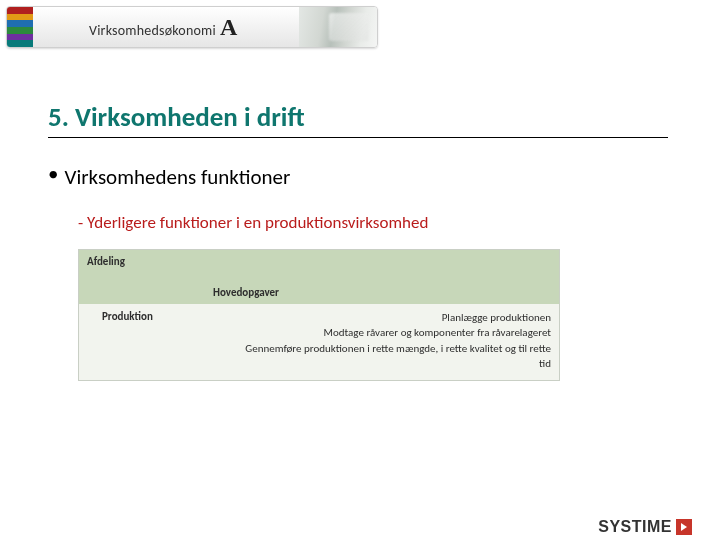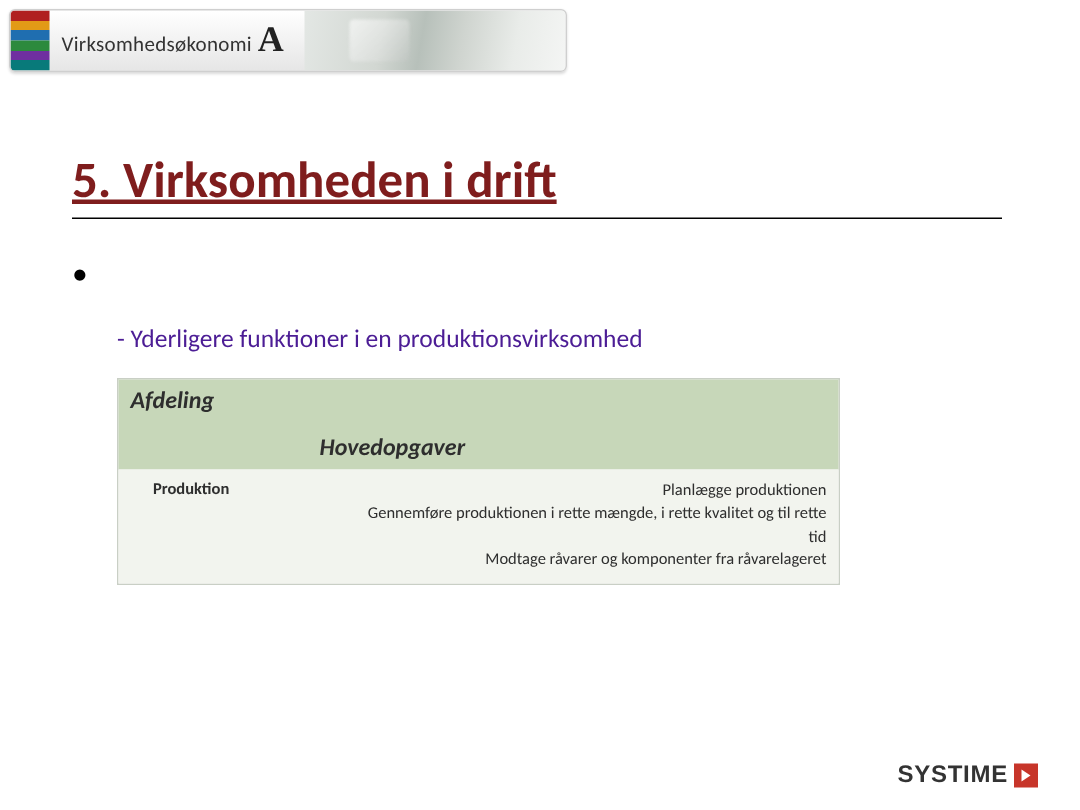--- a/index.html
+++ b/index.html
@@ -20,20 +20,21 @@
     top: 6px; left: 6px;
     width: 370px;
     height: 40px;
     background: linear-gradient(#ffffff, #f1f1f1 55%, #e6e6e6);
     border: 1px solid #cfcfcf;
     border-radius: 4px;
     box-shadow: 0 1px 2px rgba(0,0,0,0.15);
     display: flex;
     align-items: center;
     overflow: hidden;
+    gap: 48px;
   }
   .banner-stripes {
     width: 26px;
     height: 100%;
     display: flex;
     flex-direction: column;
   }
   .banner-stripes span { flex: 1; }
   .banner-title {
     flex: 0 0 auto;
@@ -77,60 +78,58 @@
 
   
   .content {
     position: absolute;
     top: 100px;
     left: 48px;
     right: 48px;
   }
   h1.slide-title {
     margin: 0 0 4px 0;
-    font-size: 34px;
-    font-weight: 700;
-    color: #7f1d1d;
+    font-size: 27px;
+    font-weight: 700;
+    color: #0f766e;
     border-bottom: 1.5px solid #000;
     padding-bottom: 4px;
     width: 620px;
-    text-decoration: underline;
   }
 
   .level1 {
     margin-top: 26px;
     font-size: 21px;
     color: #000;
     display:flex;
     align-items:flex-start;
     gap:6px;
   }
   .level1 .bullet{font-size:21px; line-height:1;}
   .level2 {
     margin-top: 22px;
     margin-left: 30px;
     font-size: 17px;
-    color: #4c1d95;
+    color: #b91c1c;
   }
 
   
   .table-card {
     margin-top: 16px;
     margin-left: 30px;
     width: 480px;
     border: 1px solid #c9cfc5;
     font-size: 11px;
     color: #2e2e2e;
   }
   .tc-header {
     display: flex;
     background: #c7d7b9;
     font-weight: 700;
-    font-size: 16px;
-    font-style: italic;
+    font-size: 11px;
   }
   .tc-header .col1 { width: 110px; padding: 5px 8px; }
   .tc-header .col2 { flex:1; padding: 5px 8px; margin-top: 31px; }
 
   .tc-row {
     display: flex;
     background: #f2f4ee;
   }
   .tc-row .col1 {
     width: 110px;
@@ -141,21 +140,21 @@
     flex: 1;
     padding: 6px 8px 8px 8px;
     text-align: right;
   }
   .tc-row .col2 div { line-height: 1.4; }
 
   
   .footer-brand {
     position: absolute;
     right: 28px;
-    bottom: 14px;
+    bottom: 4px;
     display: flex;
     align-items: center;
     gap: 4px;
   }
   .footer-brand .txt {
     font-family: Arial, sans-serif;
     font-weight: 700;
     font-size: 16px;
     letter-spacing: 0.5px;
     color: #333;
@@ -184,35 +183,36 @@
     <span class="brand-letter">A</span>
   </div>
   <div class="banner-photo"></div>
 </div>
 
 <div class="content">
   <h1 class="slide-title">5. Virksomheden i drift</h1>
 
   <div class="level1">
     <span class="bullet">•</span>
+    <span>Virksomhedens funktioner</span>
   </div>
 
   <div class="level2">- Yderligere funktioner i en produktionsvirksomhed</div>
 
   <div class="table-card">
     <div class="tc-header">
       <div class="col1">Afdeling</div>
       <div class="col2">Hovedopgaver</div>
     </div>
     <div class="tc-row">
       <div class="col1">Produktion</div>
       <div class="col2">
         <div>Planlægge produktionen</div>
+        <div>Modtage råvarer og komponenter fra råvarelageret</div>
         <div>Gennemføre produktionen i rette mængde, i rette kvalitet og til rette tid</div>
-        <div>Modtage råvarer og komponenter fra råvarelageret</div>
       </div>
     </div>
   </div>
 </div>
 
 <div class="footer-brand">
   <span class="txt">SYSTIME</span>
   <span class="arrow-box">
     <svg width="10" height="10" viewBox="0 0 10 10">
       <polygon points="2,1 8,5 2,9" fill="#ffffff"></polygon>

